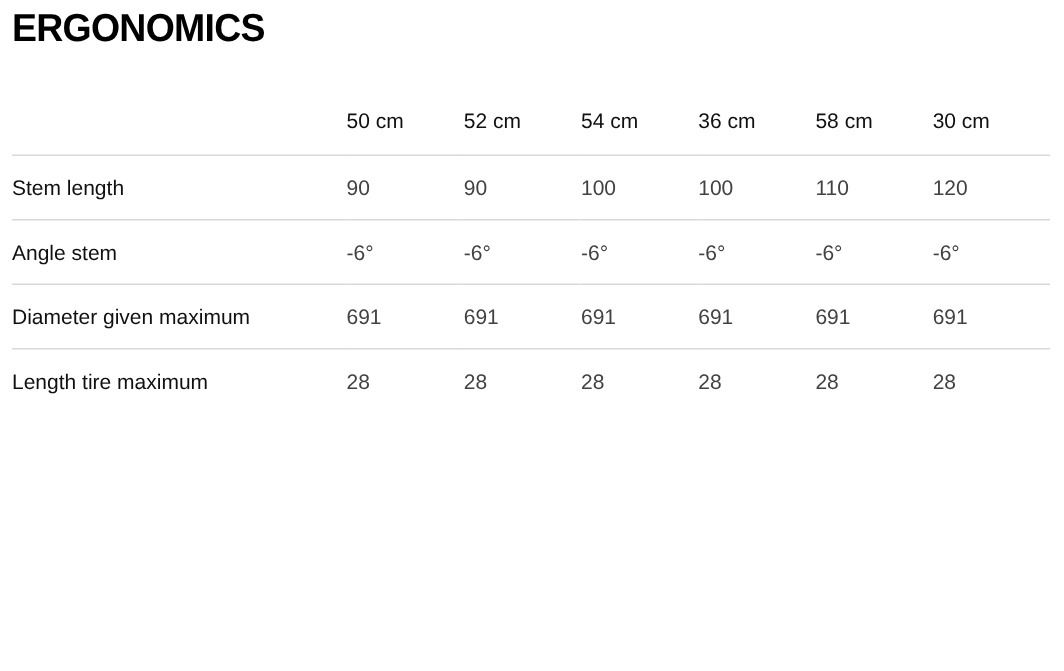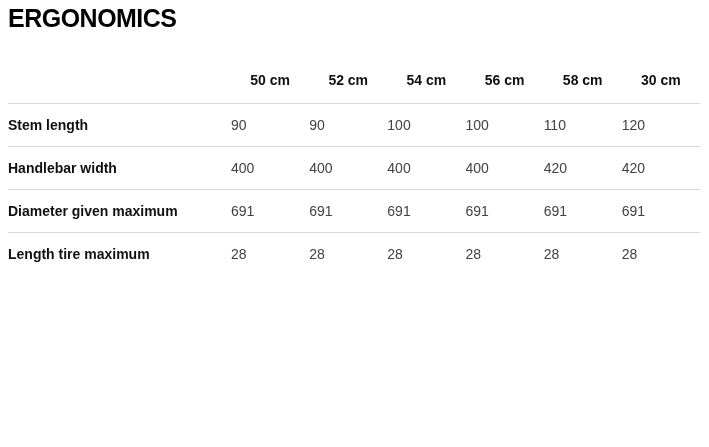--- a/index.html
+++ b/index.html
@@ -33,36 +33,36 @@
   }
   table.spec-table {
     width: 100%;
     border-collapse: collapse;
     table-layout: fixed;
     margin-top: 26px;
     font-size: 14px;
   }
   table.spec-table col.label-col { width: 223px; }
   table.spec-table th {
-    text-align: center;
-    font-weight: bold;
+    text-align: left;
+    font-weight: normal;
     color: var(--heading);
     padding: 13px 0 15px 0;
     border-bottom: 1px solid var(--divider);
     white-space: nowrap;
   }
   table.spec-table td {
     text-align: left;
     padding: 13px 0 13px 0;
     border-bottom: 1px solid var(--divider);
     color: var(--value);
     white-space: nowrap;
   }
   table.spec-table td.row-label {
-    font-weight: bold;
+    font-weight: normal;
     color: var(--heading);
   }
   table.spec-table tbody tr:last-child td {
     border-bottom: none;
   }
   .footnote {
     font-size: 11px;
     color: #1c1c1c;
     margin-top: 23px;
   }
@@ -76,43 +76,43 @@
   <table class="spec-table">
     <colgroup>
       <col class="label-col">
     </colgroup>
     <thead>
       <tr>
         <th class="label-col"></th>
       <th>50 cm</th>
           <th>52 cm</th>
           <th>54 cm</th>
-          <th>56 cm</th>
+          <th>36 cm</th>
           <th>58 cm</th>
           <th>30 cm</th>
         </tr>
     </thead>
     <tbody>
         <tr>
           <td class="row-label">Stem length</td>
           <td>90</td>
           <td>90</td>
           <td>100</td>
           <td>100</td>
           <td>110</td>
           <td>120</td>
         </tr>
         <tr>
-          <td class="row-label">Handlebar width</td>
-          <td>400</td>
-          <td>400</td>
-          <td>400</td>
-          <td>400</td>
-          <td>420</td>
-          <td>420</td>
+          <td class="row-label">Angle stem</td>
+          <td>-6°</td>
+          <td>-6°</td>
+          <td>-6°</td>
+          <td>-6°</td>
+          <td>-6°</td>
+          <td>-6°</td>
         </tr>
         <tr>
           <td class="row-label">Diameter given maximum</td>
           <td>691</td>
           <td>691</td>
           <td>691</td>
           <td>691</td>
           <td>691</td>
           <td>691</td>
         </tr>

